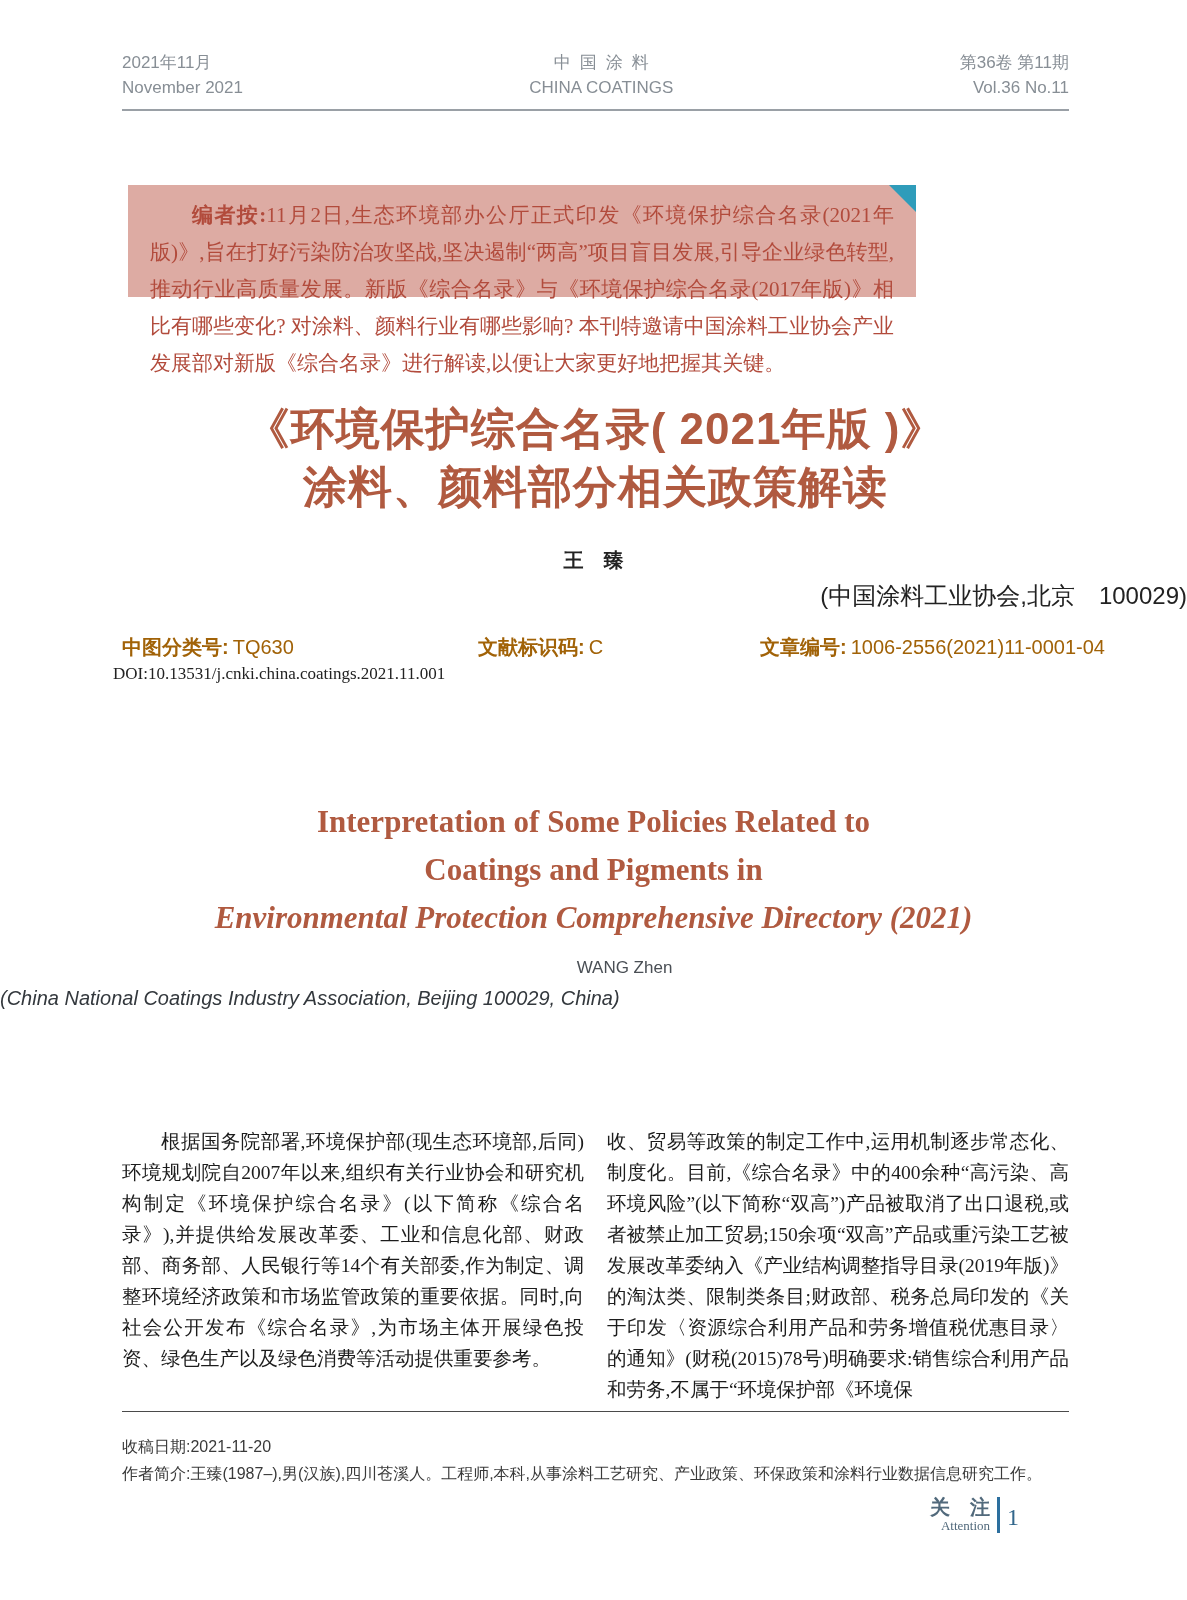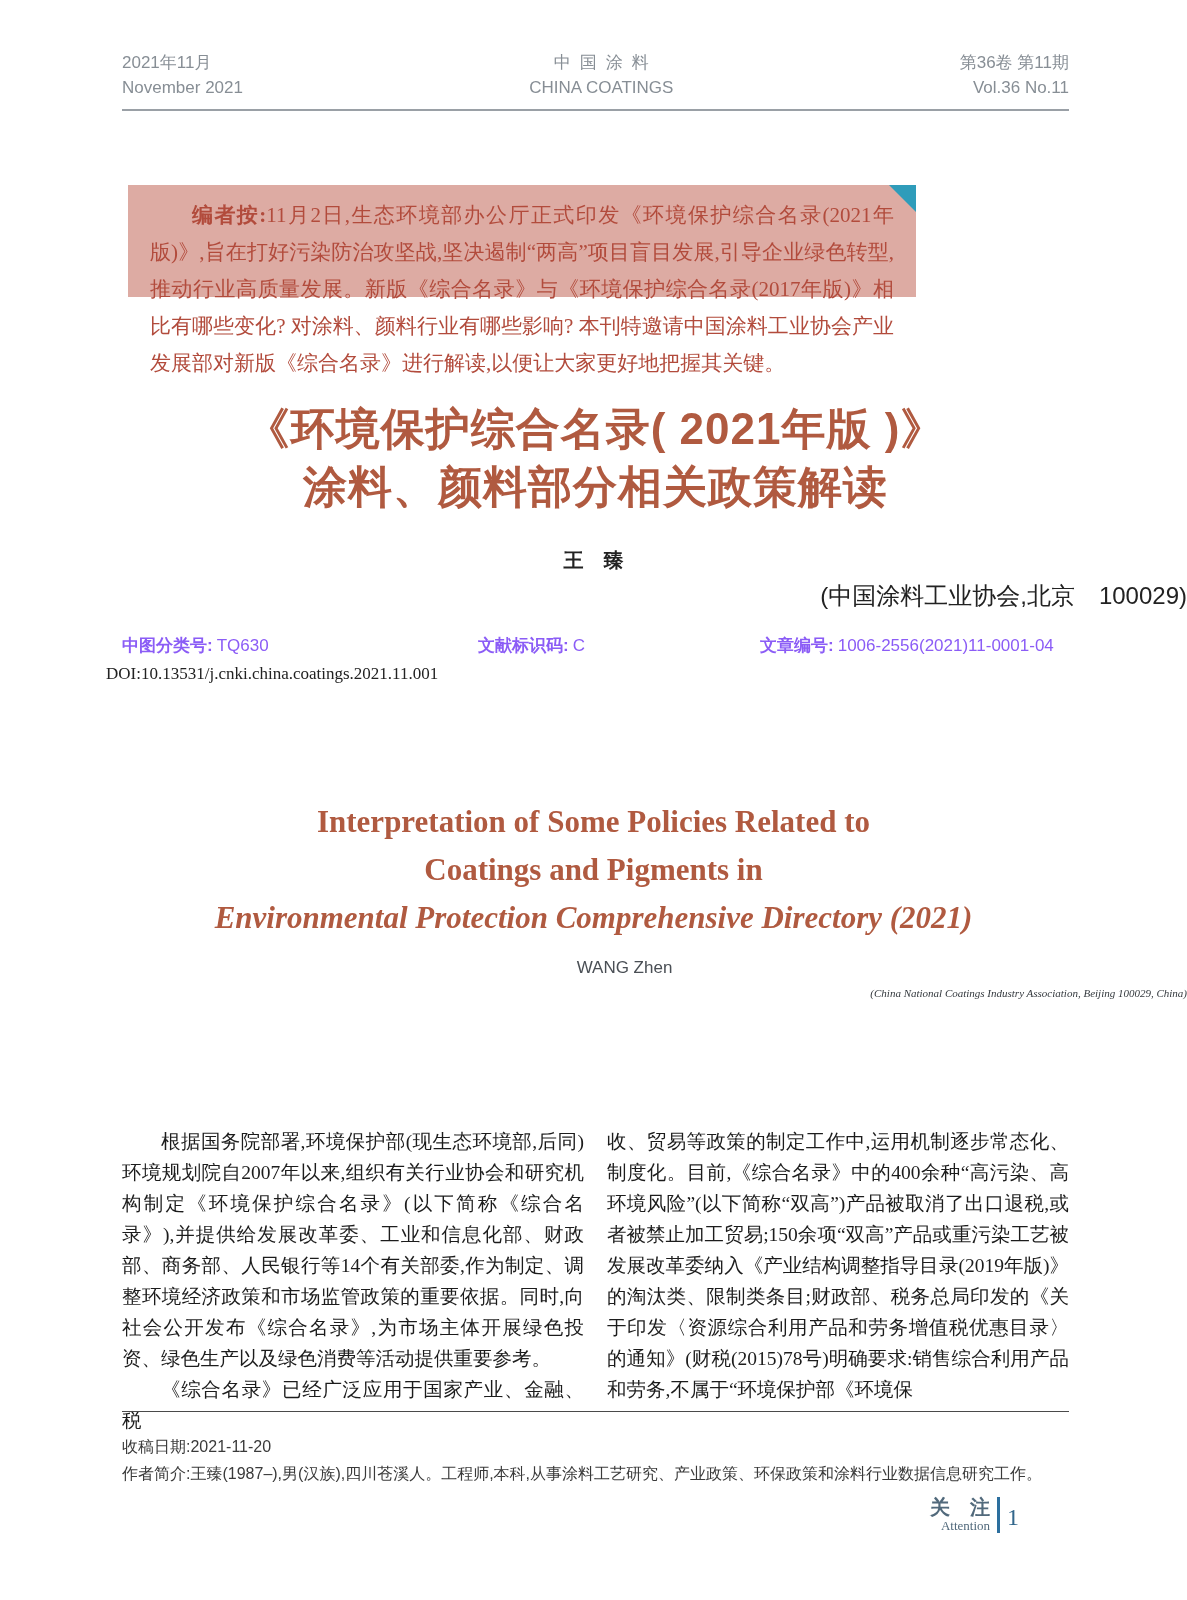--- a/index.html
+++ b/index.html
@@ -60,47 +60,47 @@
     font-family:"Liberation Sans",sans-serif;font-weight:bold;font-size:20px;color:#222;
   }
   .cn-affil{
     position:absolute;top:580px;left:0;width:100%;text-align:right;
     font-family:"Liberation Sans",sans-serif;font-size:24px;color:#222;
   }
 
   
   .meta-row{
     position:absolute;top:634px;left:122px;right:108px;height:24px;
-    font-family:"Liberation Sans",sans-serif;font-size:17px;color:#8b5cf6;
+    font-family:"Liberation Sans",sans-serif;font-size:20px;color:#a16207;
   }
   .meta-item{position:absolute;top:0;white-space:nowrap;}
   .meta-item.m1{left:0;}
   .meta-item.m2{left:356px;}
   .meta-item.m3{left:638px;}
   .meta-label{font-weight:bold;}
   .meta-value{margin-left:4px;}
   .doi-line{
-    position:absolute;top:664px;left:106px;
+    position:absolute;top:664px;left:113px;
     font-family:"Liberation Serif",serif;font-size:17px;color:#222;text-align:right;
   }
 
   
   .en-title{
     position:absolute;top:798px;left:0;width:100%;text-align:center;
     color:var(--accent-red);font-family:"Liberation Serif",serif;
     font-weight:bold;font-size:31px;line-height:48px;
   }
   .en-title .it{font-style:italic;}
   .en-author{
     position:absolute;top:958px;left:0;width:100%;text-align:center;
     font-family:"Liberation Sans",sans-serif;font-size:17px;color:#4a4f55;margin-left:31px;
   }
   .en-affil{
-    position:absolute;top:987px;left:0;width:100%;text-align:right;
-    font-family:Liberation Serif, serif;font-style:italic;font-size:11px;color:#33383d;
+    position:absolute;top:987px;left:0;width:100%;text-align:left;
+    font-family:Liberation Sans, sans-serif;font-style:italic;font-size:20px;color:#33383d;
   }
 
   
   .body-cols{
     position:absolute;top:1126px;left:122px;right:118px;
     display:flex;gap:23px;
     font-size:19.5px;line-height:31px;text-align:justify;color:var(--body-text);
   }
   .body-col{flex:1;min-width:0;}
   .body-col p{margin:0;}
@@ -181,21 +181,20 @@
     <div>Interpretation of Some Policies Related to</div>
     <div>Coatings and Pigments in</div>
     <div class="it">Environmental Protection Comprehensive Directory (2021)</div>
   </div>
   <div class="en-author">WANG Zhen</div>
   <div class="en-affil">(China National Coatings Industry Association, Beijing 100029, China)</div>
 
   <div class="body-cols">
     <div class="body-col">
       <p class="indent">根据国务院部署,环境保护部(现生态环境部,后同)环境规划院自2007年以来,组织有关行业协会和研究机构制定《环境保护综合名录》(以下简称《综合名录》),并提供给发展改革委、工业和信息化部、财政部、商务部、人民银行等14个有关部委,作为制定、调整环境经济政策和市场监管政策的重要依据。同时,向社会公开发布《综合名录》,为市场主体开展绿色投资、绿色生产以及绿色消费等活动提供重要参考。</p>
-      <p class="indent">《综合名录》已经广泛应用于国家产业、金融、税</p>
     </div>
     <div class="body-col">
       <p>收、贸易等政策的制定工作中,运用机制逐步常态化、制度化。目前,《综合名录》中的400余种“高污染、高环境风险”(以下简称“双高”)产品被取消了出口退税,或者被禁止加工贸易;150余项“双高”产品或重污染工艺被发展改革委纳入《产业结构调整指导目录(2019年版)》的淘汰类、限制类条目;财政部、税务总局印发的《关于印发〈资源综合利用产品和劳务增值税优惠目录〉的通知》(财税(2015)78号)明确要求:销售综合利用产品和劳务,不属于“环境保护部《环境保</p>
     </div>
   </div>
 
   <div class="foot-rule"></div>
   <div class="foot-line foot-received"><span>收稿日期:</span><span>2021-11-20</span></div>
   <div class="foot-line foot-bio"><span>作者简介:</span><span>王臻(1987–),男(汉族),四川苍溪人。工程师,本科,从事涂料工艺研究、产业政策、环保政策和涂料行业数据信息研究工作。</span></div>
 

